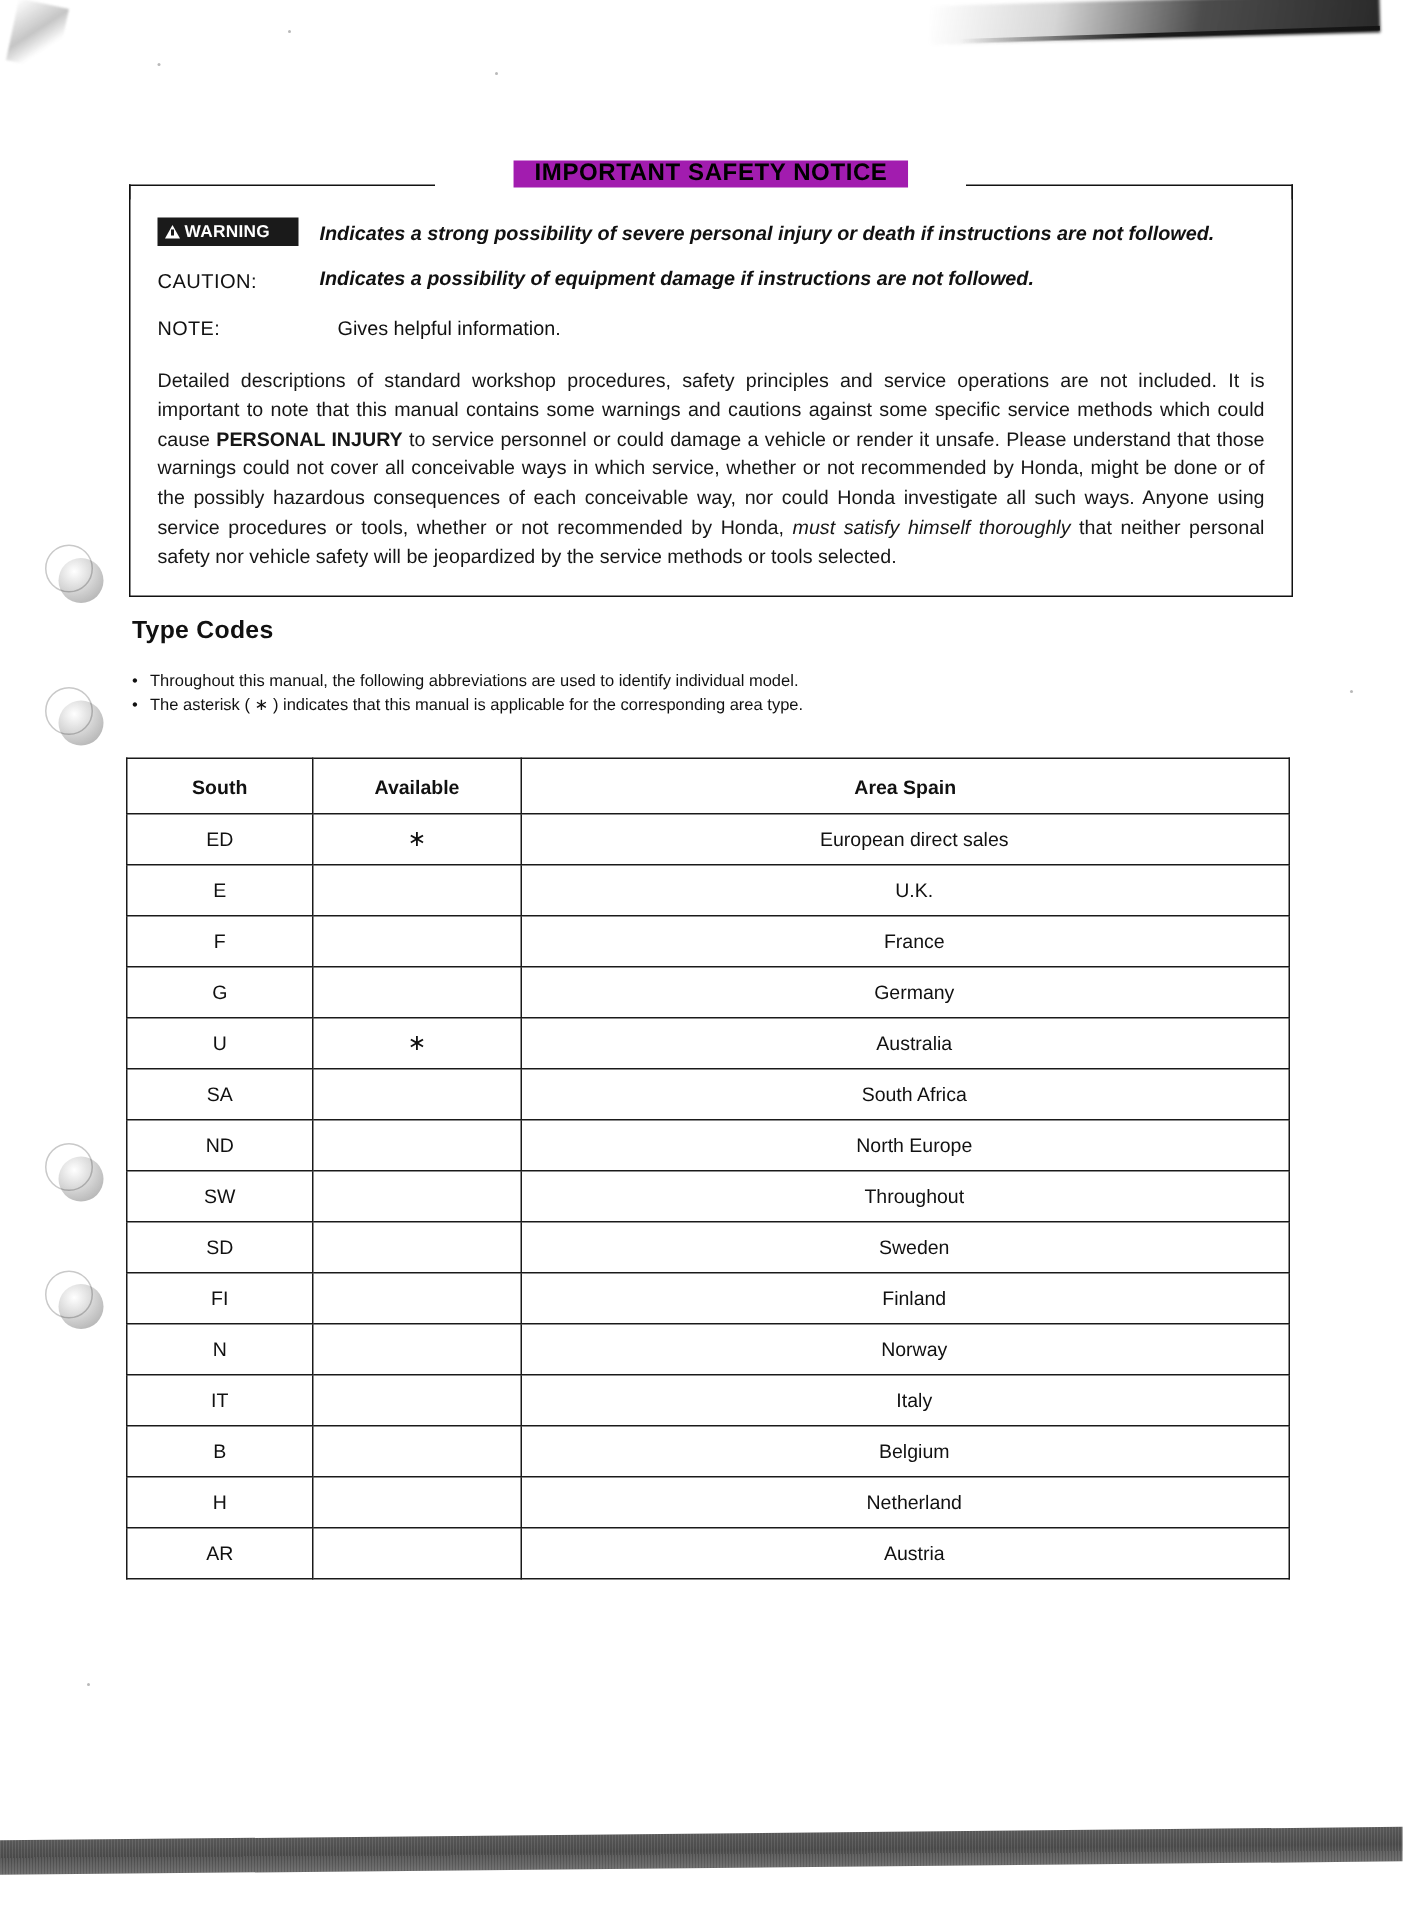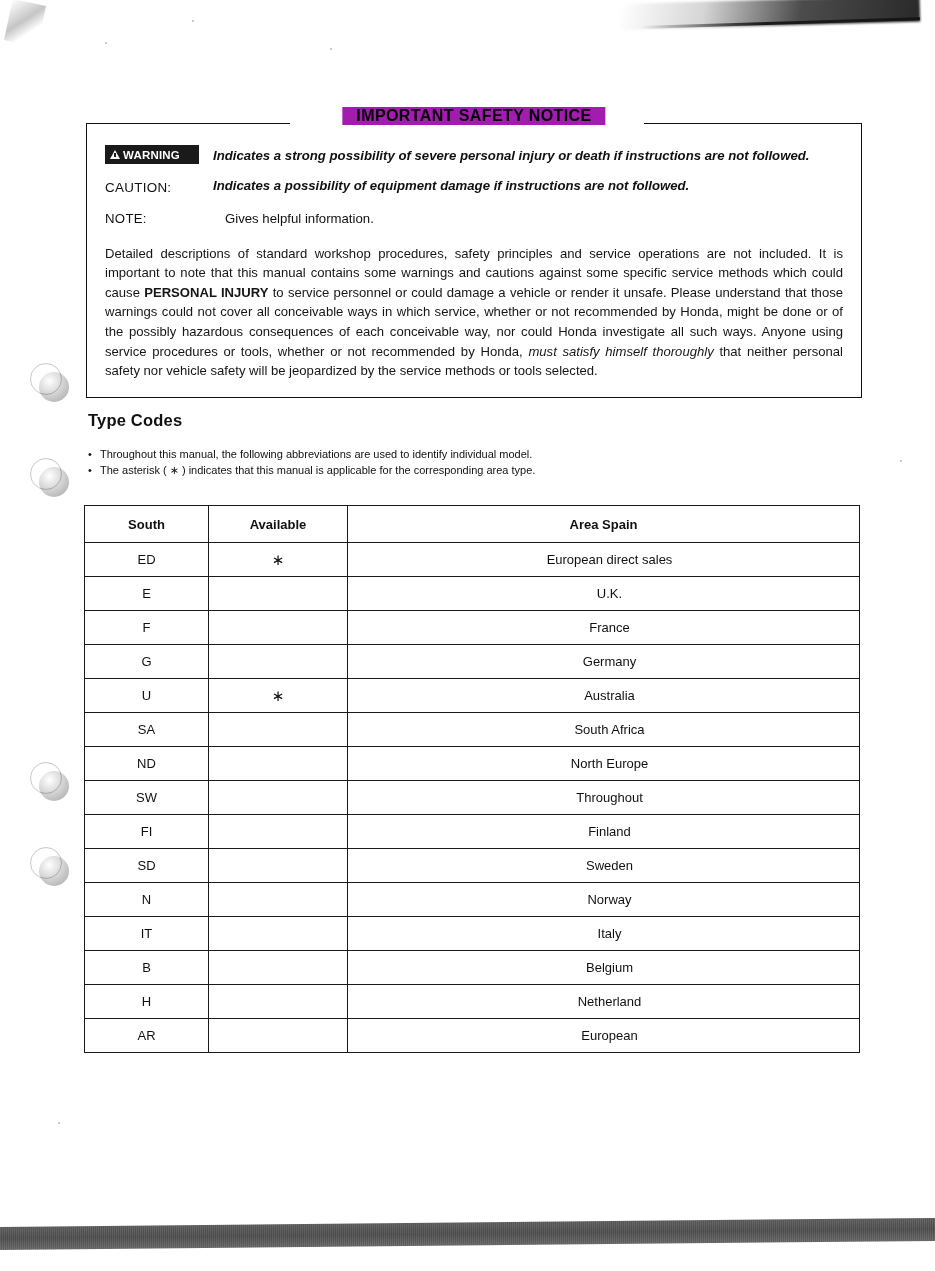--- a/index.html
+++ b/index.html
@@ -245,30 +245,30 @@
         <td class="col-code">ND</td>
         <td class="col-avail ast"></td>
         <td class="col-area">North Europe</td>
       </tr>
     <tr>
         <td class="col-code">SW</td>
         <td class="col-avail ast"></td>
         <td class="col-area">Throughout</td>
       </tr>
     <tr>
+        <td class="col-code">SD</td>
+        <td class="col-avail ast"></td>
+        <td class="col-area">Sweden</td>
+      </tr>
+    <tr>
         <td class="col-code">FI</td>
         <td class="col-avail ast"></td>
         <td class="col-area">Finland</td>
       </tr>
     <tr>
-        <td class="col-code">SD</td>
-        <td class="col-avail ast"></td>
-        <td class="col-area">Sweden</td>
-      </tr>
-    <tr>
         <td class="col-code">N</td>
         <td class="col-avail ast"></td>
         <td class="col-area">Norway</td>
       </tr>
     <tr>
         <td class="col-code">IT</td>
         <td class="col-avail ast"></td>
         <td class="col-area">Italy</td>
       </tr>
     <tr>
@@ -277,16 +277,16 @@
         <td class="col-area">Belgium</td>
       </tr>
     <tr>
         <td class="col-code">H</td>
         <td class="col-avail ast"></td>
         <td class="col-area">Netherland</td>
       </tr>
     <tr>
         <td class="col-code">AR</td>
         <td class="col-avail ast"></td>
-        <td class="col-area">European</td>
+        <td class="col-area">Austria</td>
       </tr>
   </tbody>
 </table>
 
 </body></html>

